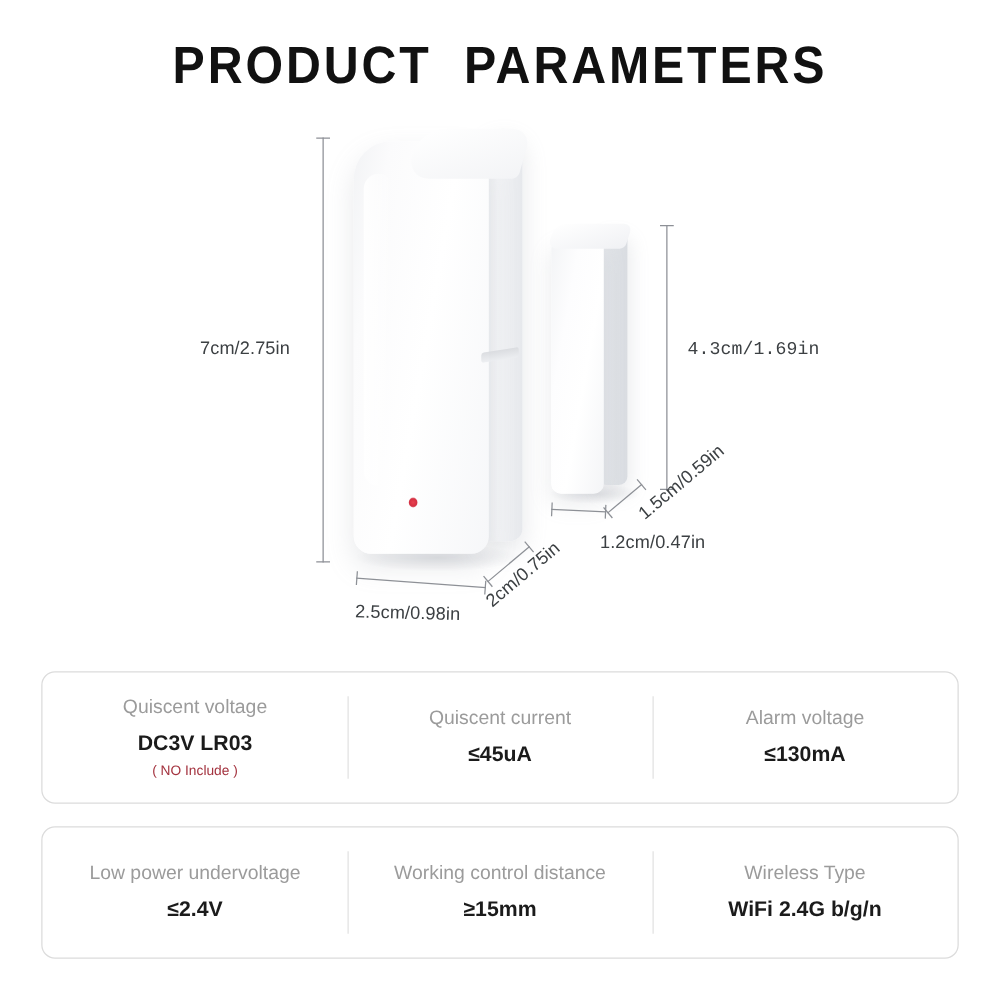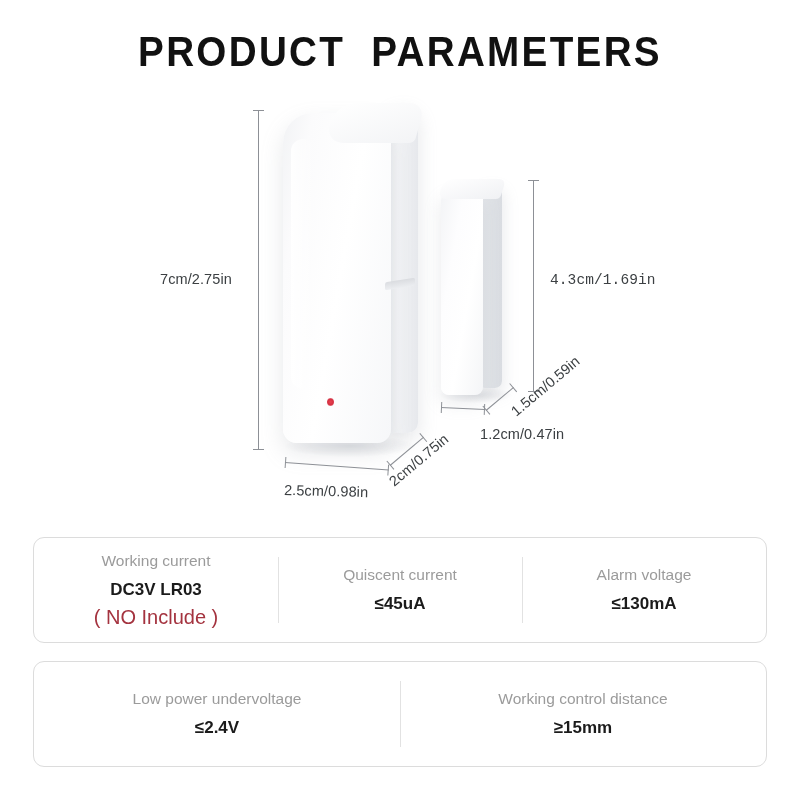--- a/index.html
+++ b/index.html
@@ -236,21 +236,21 @@
     margin-bottom: 10px;
     white-space: nowrap;
   }
   .spec-value {
     font-size: 17px;
     font-weight: bold;
     color: #1b1b1b;
     white-space: nowrap;
   }
   .spec-note {
-    font-size: 20px;
+    font-size: 11px;
     color: #a4333f;
     margin-top: 6px;
     white-space: nowrap;
   }
 </style>
 </head>
 <body>
 
 <div class="page-title">PRODUCT  PARAMETERS</div>
 
@@ -282,21 +282,21 @@
 
   <div class="dim-h" style="left:441px; top:312px; width:44px; transform: rotate(2.5deg);"></div>
   <div class="dim-label" style="left:436px; top:331px;margin-left:44px;">1.2cm/0.47in</div>
 
   <div class="dim-h" style="left:486px; top:315px; width:36px; transform: rotate(-40deg);"></div>
   <div class="dim-label" style="left:508px; top:312px; transform: rotate(-40deg); transform-origin: left top;">1.5cm/0.59in</div>
 </div>
 
 <div class="spec-card" id="spec-card-1">
   <div class="spec-col">
-    <div class="spec-label">Working current</div>
+    <div class="spec-label">Quiscent voltage</div>
     <div class="spec-value">DC3V LR03</div>
     <div class="spec-note">( NO Include )</div>
   </div>
   <div class="spec-col">
     <div class="spec-label">Quiscent current</div>
     <div class="spec-value">≤45uA</div>
   </div>
   <div class="spec-col">
     <div class="spec-label">Alarm voltage</div>
     <div class="spec-value">≤130mA</div>
@@ -305,13 +305,17 @@
 
 <div class="spec-card" id="spec-card-2">
   <div class="spec-col">
     <div class="spec-label">Low power undervoltage</div>
     <div class="spec-value">≤2.4V</div>
   </div>
   <div class="spec-col">
     <div class="spec-label">Working control distance</div>
     <div class="spec-value">≥15mm</div>
   </div>
+  <div class="spec-col">
+    <div class="spec-label">Wireless Type</div>
+    <div class="spec-value">WiFi 2.4G b/g/n</div>
+  </div>
 </div>
 
 </body></html>

